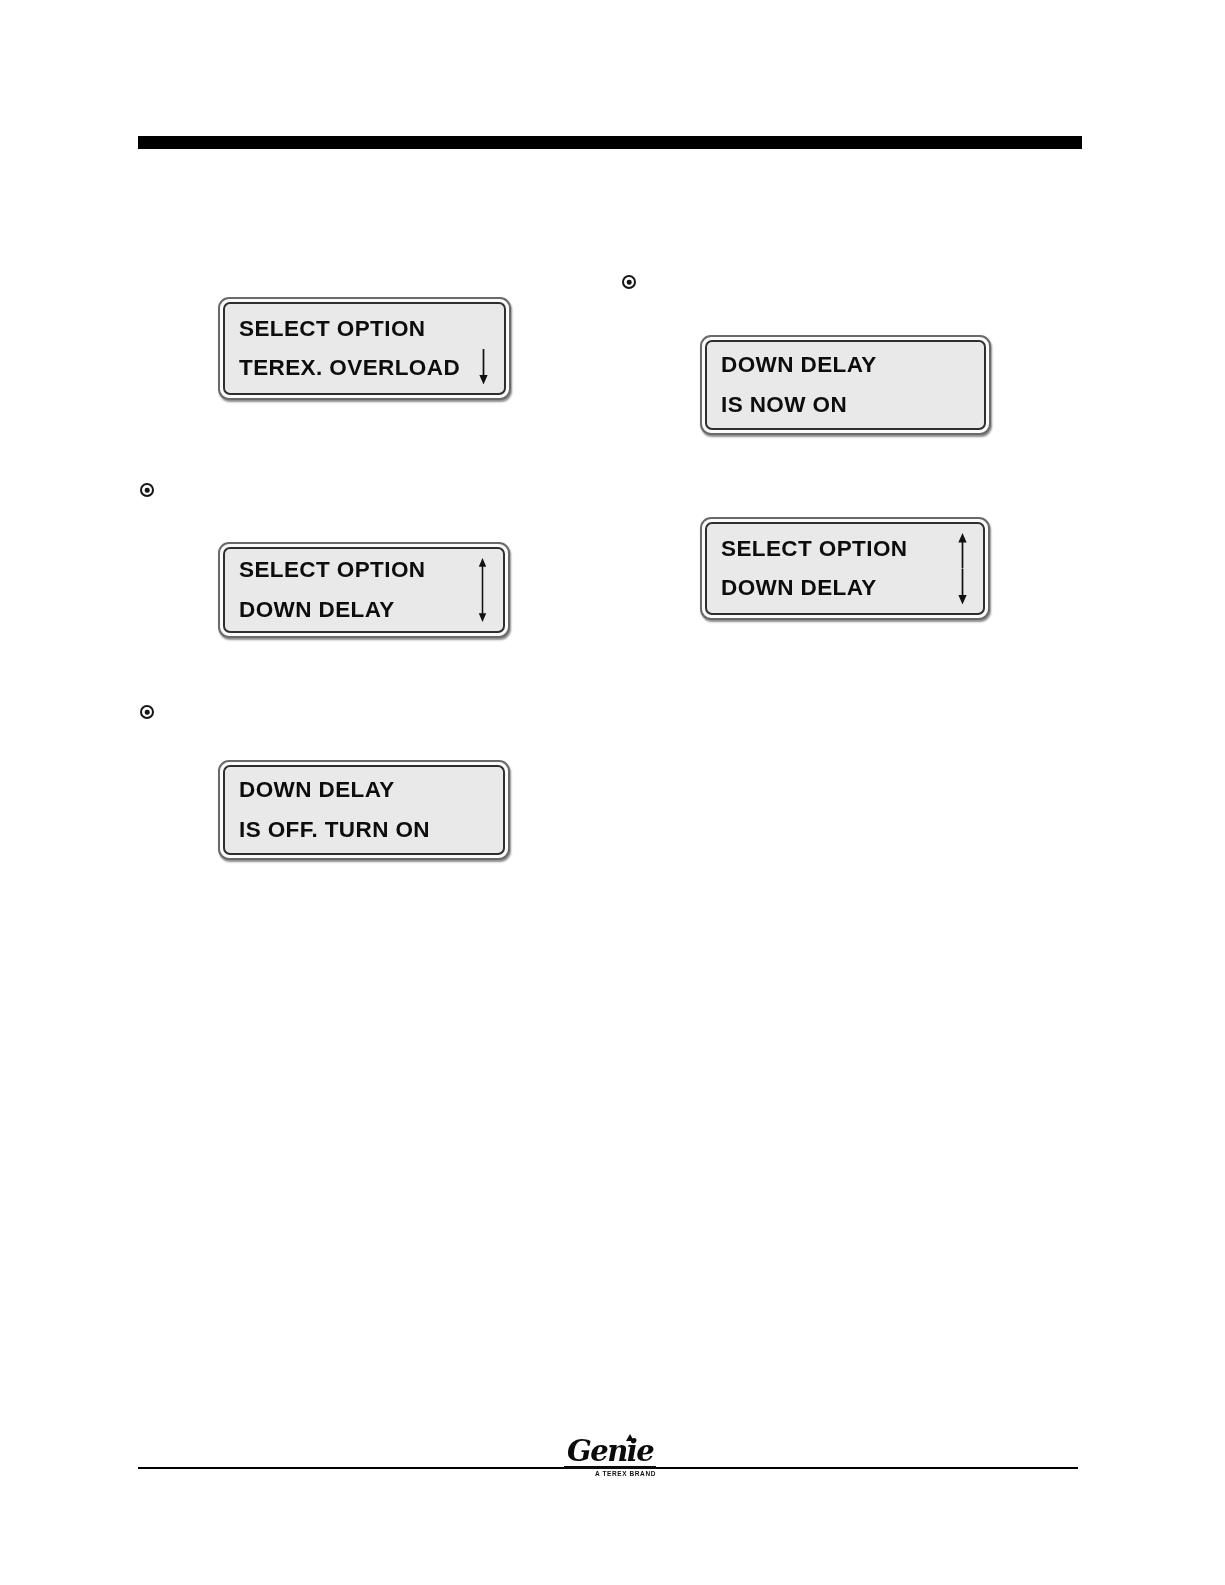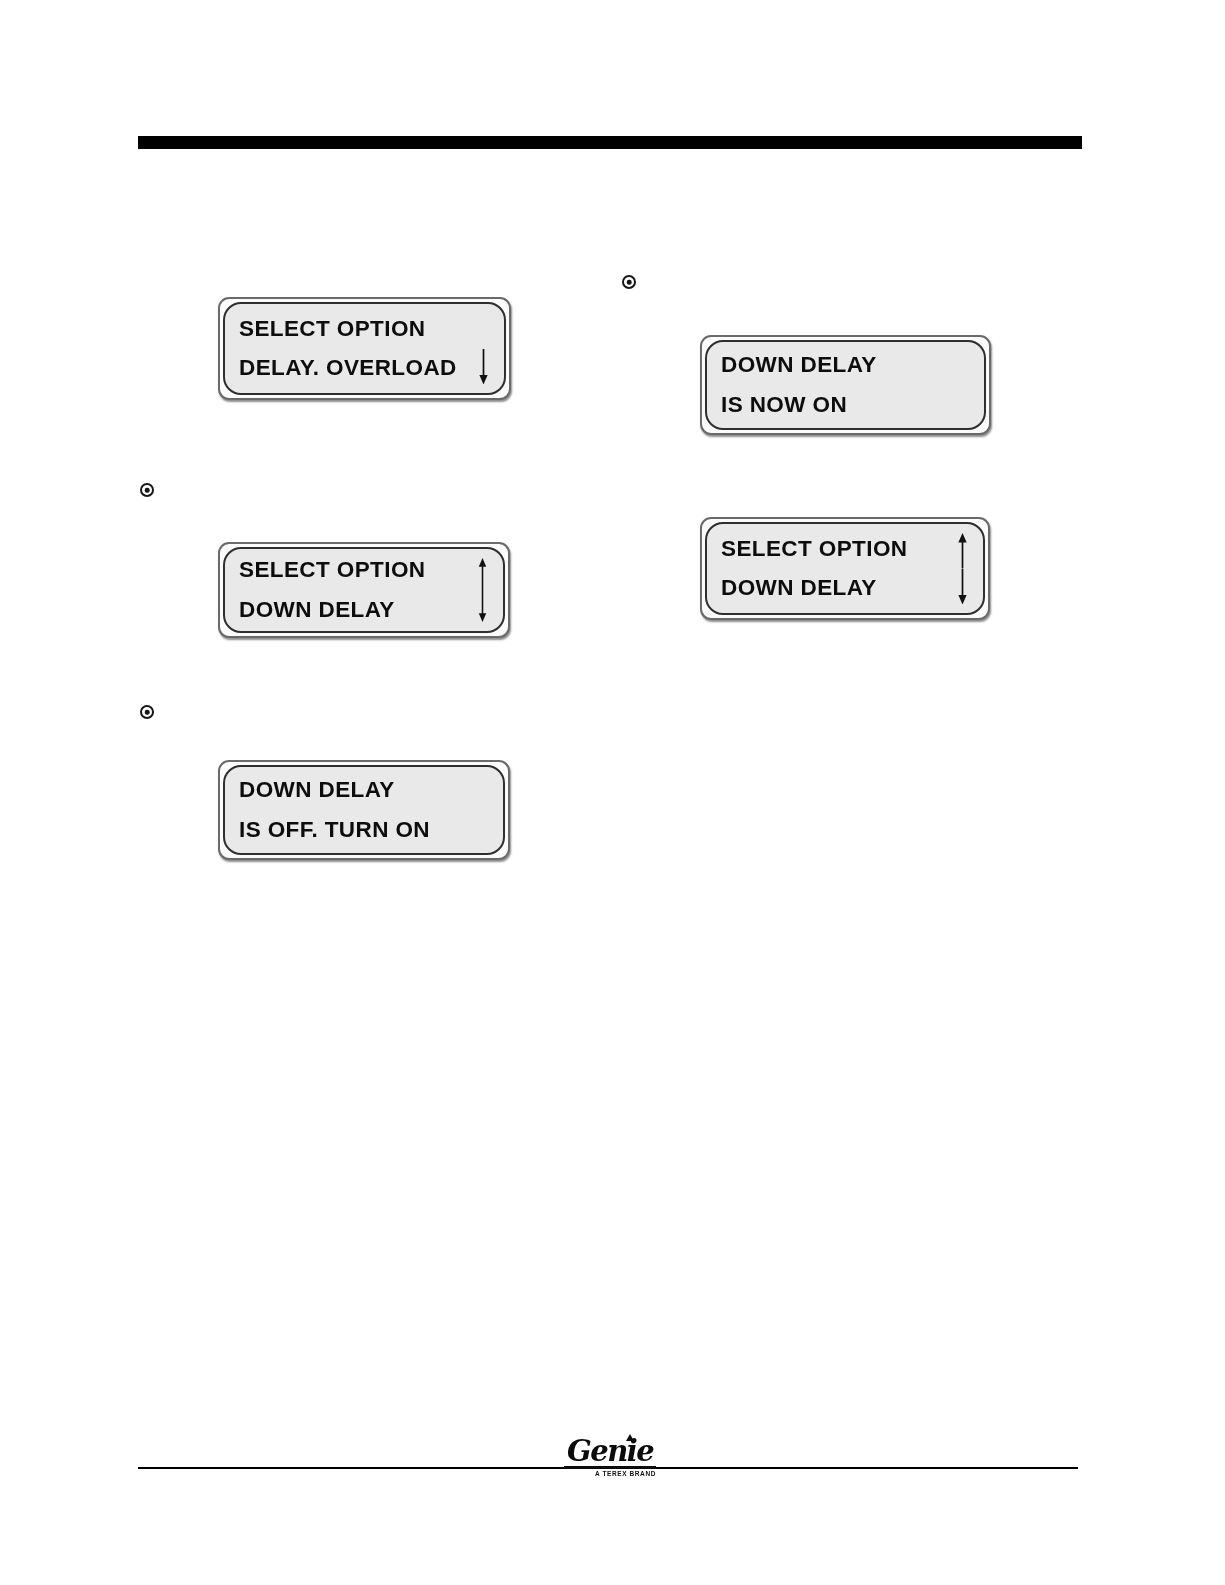--- a/index.html
+++ b/index.html
@@ -46,21 +46,21 @@
     border: 2px solid #6a6a6a;
     border-radius: 11px;
     background: #fbfbfb;
     padding: 3px;
     box-shadow: 1px 2px 2px rgba(0,0,0,0.45);
   }
   .lcd-inner {
     position: relative;
     width: 100%; height: 100%;
     border: 2.5px solid #2e2e2e;
-    border-radius: 18px;
+    border-radius: 7px;
     background: #e9e9e9;
     display: flex;
     flex-direction: column;
     justify-content: center;
     gap: 17px;
     padding-left: 14px;
   }
   .lcd-line {
     font-size: 22.5px;
     font-weight: 700;
@@ -137,21 +137,21 @@
 
   <div class="header-rule"></div>
 
   <div class="bullet" id="bullet-1"></div>
   <div class="bullet" id="bullet-2"></div>
   <div class="bullet" id="bullet-3"></div>
 
   <div class="lcd" id="lcd-1" data-arrows="down">
     <div class="lcd-inner">
       <div class="lcd-line">SELECT OPTION</div>
-      <div class="lcd-line">DELAY. OVERLOAD</div>
+      <div class="lcd-line">TEREX. OVERLOAD</div>
       <div class="arrow-rail">
         <svg class="arrow-up" width="13" height="37" viewBox="0 0 13 37">
           <line x1="6.5" y1="7" x2="6.5" y2="37" stroke="#111" stroke-width="1.8"></line>
           <polygon points="6.5,0 2.2,10 10.8,10" fill="#111"></polygon>
         </svg>
         <svg class="arrow-down" width="13" height="37" viewBox="0 0 13 37">
           <line x1="6.5" y1="0" x2="6.5" y2="30" stroke="#111" stroke-width="1.8"></line>
           <polygon points="6.5,37 2.2,27 10.8,27" fill="#111"></polygon>
         </svg>
       </div>

